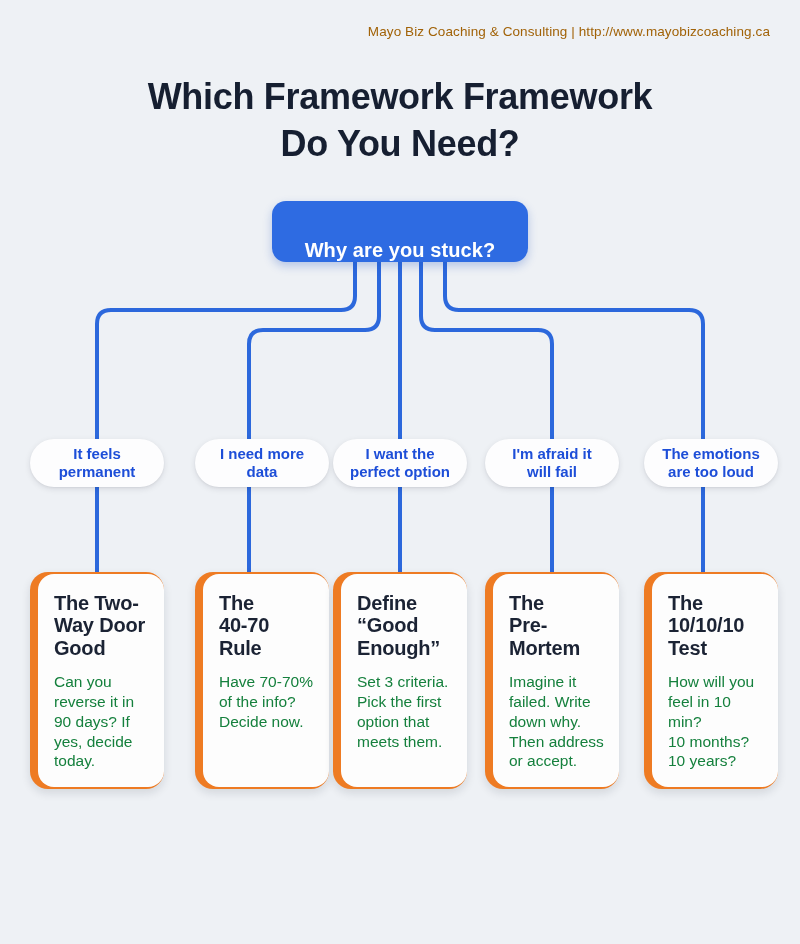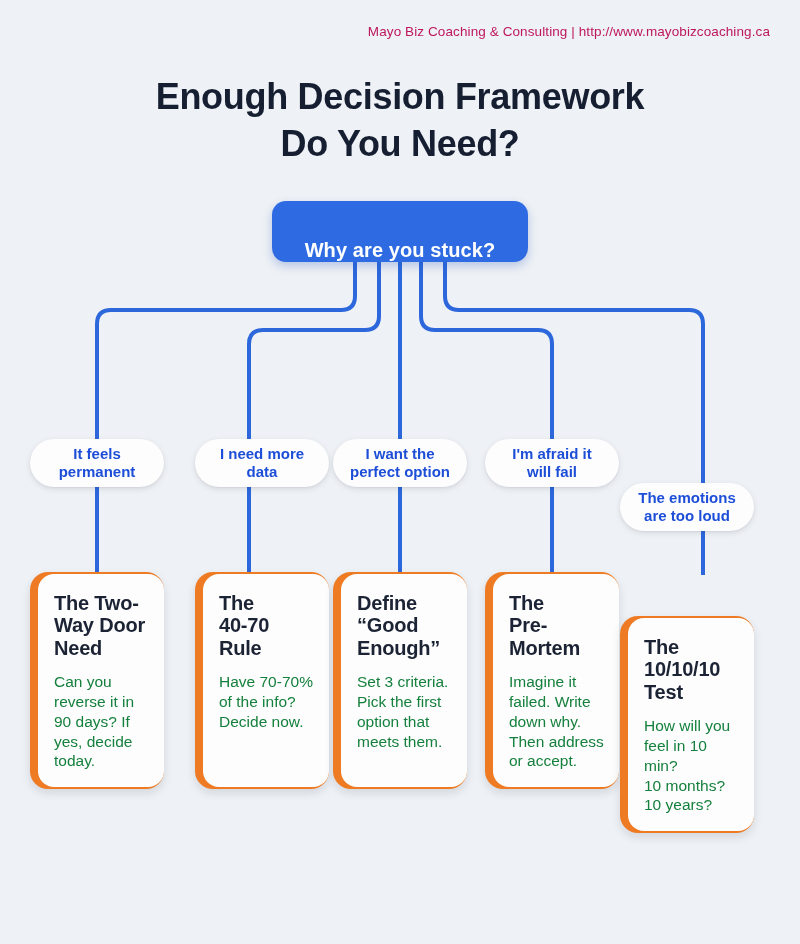--- a/index.html
+++ b/index.html
@@ -5,21 +5,21 @@
   html,body{margin:0;padding:0;}
   .canvas{
     position:relative;
     width:800px;height:944px;
     background:#eef1f5;
     overflow:hidden;
     font-family:"Liberation Sans","DejaVu Sans",sans-serif;
   }
   .credit{
     position:absolute;top:24px;right:30px;
-    font-size:13.5px;color:#be185d;letter-spacing:0.1px;
+    font-size:13.5px;color:#a16207;letter-spacing:0.1px;
   }
   .title{
     position:absolute;top:74px;left:0;width:100%;
     text-align:center;white-space:pre-line;
     font-size:36px;line-height:1.3;font-weight:600;
     color:#161f31;letter-spacing:-0.3px;
   }
   .connectors{position:absolute;left:0;top:0;z-index:1;}
   .root-box{
     position:absolute;left:272px;top:201px;width:256px;height:61px;
@@ -55,30 +55,30 @@
   }
   .card-title{
     white-space:pre-line;
     font-size:20px;font-weight:700;line-height:1.12;color:#1b2334;
     margin:0 0 13px 0;letter-spacing:-0.2px;
   }
   .card-body{
     white-space:pre-line;
     font-size:15.5px;line-height:1.28;color:#15803d;
   }
-  .c1{left:30px;}  .c2{left:195px;} .c3{left:333px;} .c4{left:485px;} .c5{left:620px;margin-top:44px;}
+  .c1{left:30px;}  .c2{left:195px;} .c3{left:333px;} .c4{left:485px;} .c5{left:644px;}
 </style>
 </head>
 <body>
 
 <div class="canvas">
 
   <div class="credit">Mayo Biz Coaching &amp; Consulting | http://www.mayobizcoaching.ca</div>
 
-  <div class="title">Enough Decision Framework
+  <div class="title">Which Framework Framework
 Do You Need?</div>
 
   <svg class="connectors" width="800" height="944" viewBox="0 0 800 944" fill="none" stroke="#2c68dc" stroke-width="4">
     <path d="M355 260 L355 296 Q355 310 341 310 L111 310 Q97 310 97 324 L97 575"></path>
     <path d="M379 260 L379 316 Q379 330 365 330 L263 330 Q249 330 249 344 L249 575"></path>
     <path d="M400 260 L400 575"></path>
     <path d="M421 260 L421 316 Q421 330 435 330 L538 330 Q552 330 552 344 L552 575"></path>
     <path d="M445 260 L445 296 Q445 310 459 310 L689 310 Q703 310 703 324 L703 575"></path>
   </svg>
 
@@ -104,21 +104,21 @@
   </div>
   <div class="pill c5">
     <span>The emotions
 are too loud</span>
   </div>
 
   <div class="card-wrap c1">
     <div class="card">
       <div class="card-title">The Two-
 Way Door
-Need</div>
+Good</div>
       <div class="card-body">Can you
 reverse it in
 90 days? If
 yes, decide
 today.</div>
     </div>
   </div>
   <div class="card-wrap c2">
     <div class="card">
       <div class="card-title">The

